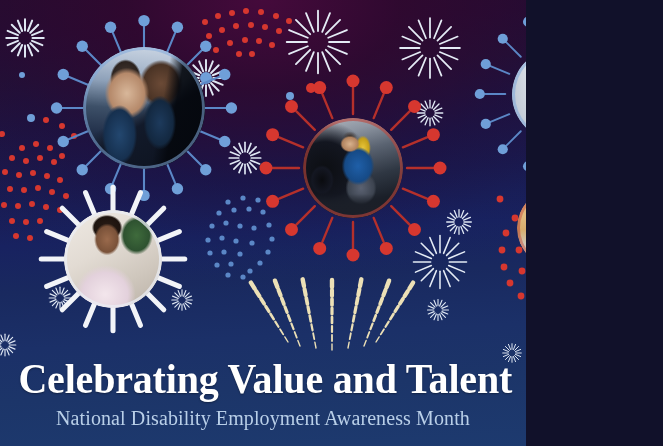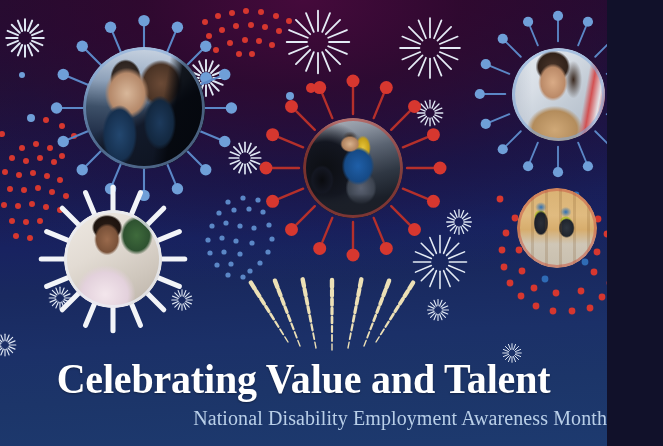--- a/index.html
+++ b/index.html
@@ -1,18 +1,18 @@
 <!DOCTYPE html>
 <html><head>
 <meta charset="utf-8">
 <style>
   html,body{margin:0;padding:0;background:#11112a;}
   #poster{
     position:relative;
-    width:607px;height:446px;
+    width:526px;height:446px;
     overflow:hidden;
     font-family:"Liberation Serif", serif;
     background:
       radial-gradient(120% 90% at 50% 0%, rgba(70,10,60,0.95) 0%, rgba(48,8,48,0.75) 22%, rgba(30,12,58,0.35) 45%, rgba(20,25,70,0.05) 62%, rgba(0,0,0,0) 75%),
       linear-gradient(177deg, #2b0b2b 0%, #2a0b2f 8%, #261034 17%, #1f1442 28%, #1a1a50 40%, #182260 52%, #19295f 62%, #1b3068 74%, #1c3569 85%, #1d3a6f 100%);
   }
   .layer{position:absolute;inset:0;}
   svg{display:block;}
 
   
@@ -111,21 +111,21 @@
     font-weight:bold;
     font-size:43px;
     letter-spacing:-0.2px;
     line-height:1;
     transform:scaleX(0.93);
     text-shadow:0 1px 2px rgba(0,0,0,0.35);
     white-space:nowrap;
   }
   #subtitle{
     position:absolute;left:0;right:0;top:408px;
-    text-align:right;
+    text-align:center;
     color:#b9cfe8;
     font-family:"Liberation Serif", serif;
     font-size:20px;
     letter-spacing:0.1px;
     line-height:1;
     white-space:nowrap;
   }
 </style>
 </head>
 <body>

